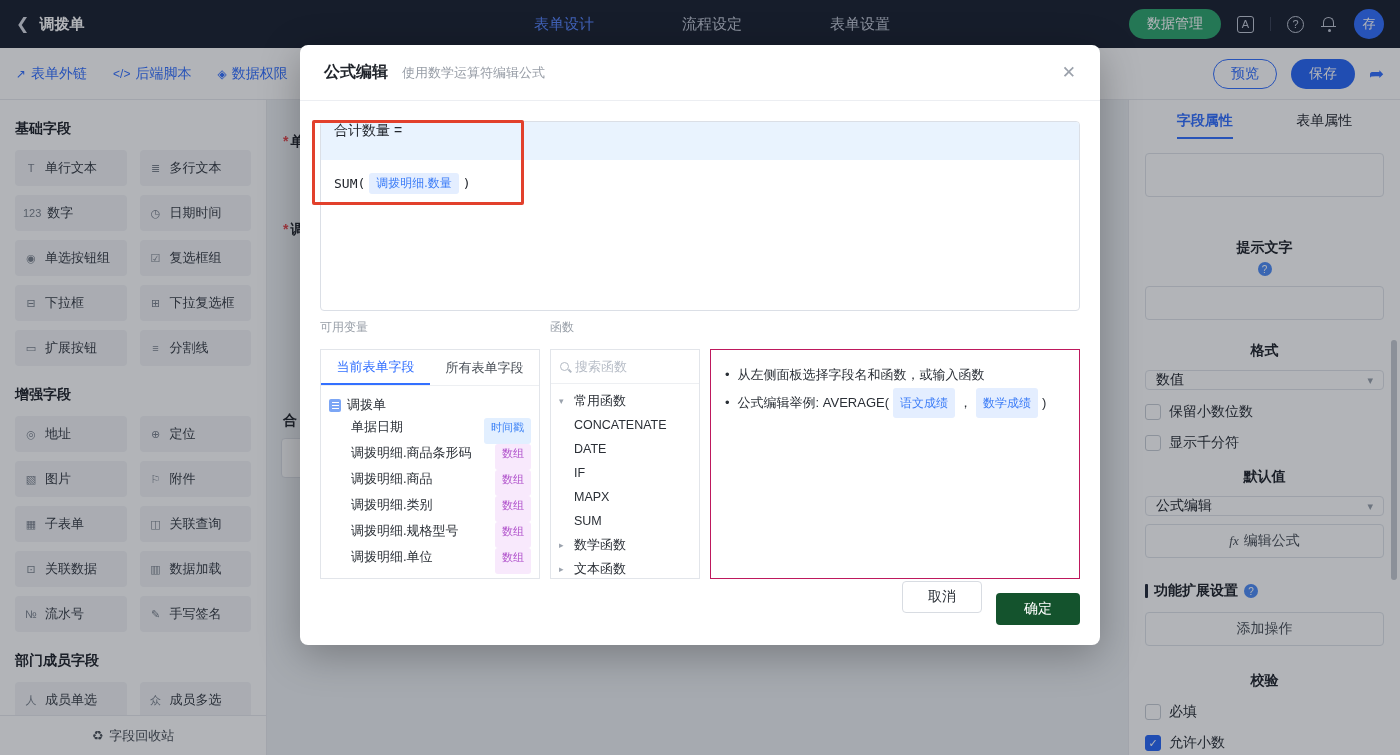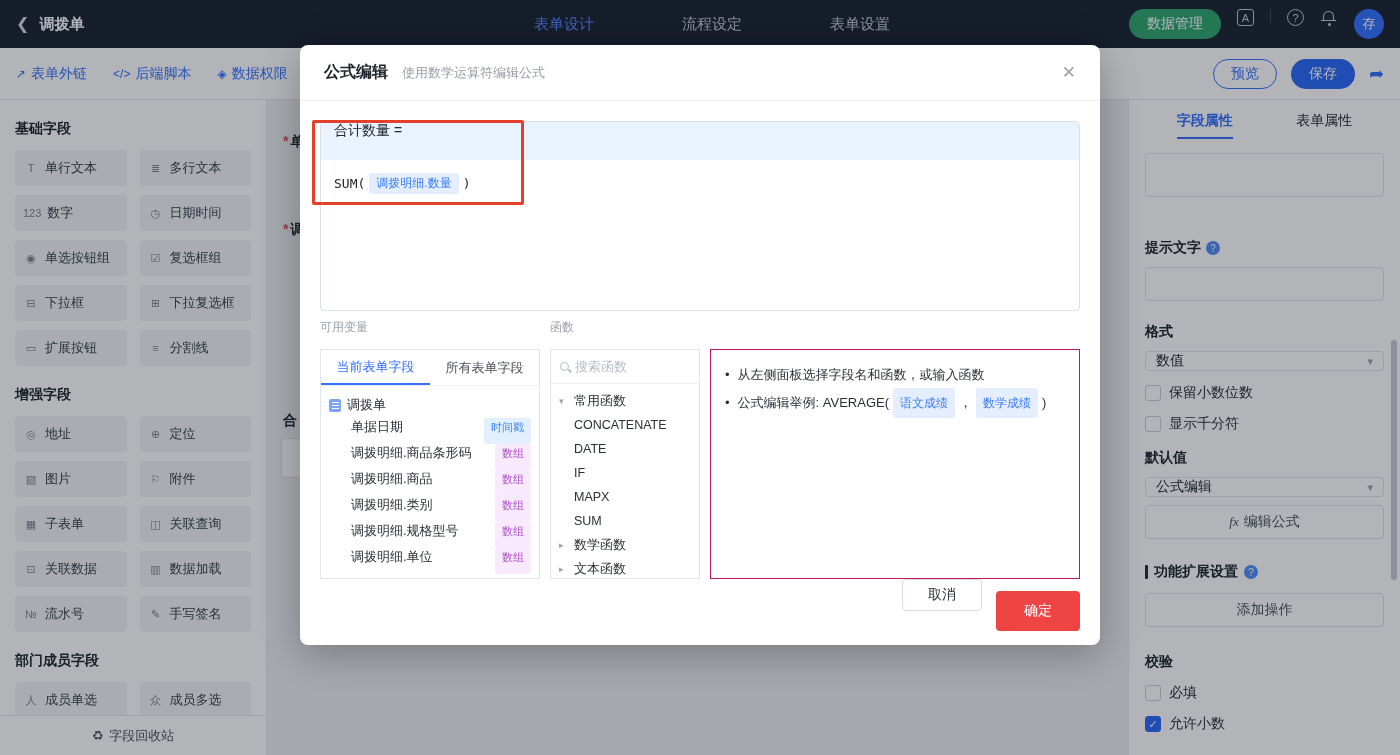--- a/index.html
+++ b/index.html
@@ -7,21 +7,21 @@
   body { font-family:"Liberation Sans","DejaVu Sans",sans-serif; background:#eef0f3; overflow:hidden; }
   .page { position:relative; width:1400px; height:755px; overflow:hidden; }
 
   
   .topbar { position:absolute; top:0; left:0; right:0; height:48px; background:#1a2130; display:flex; align-items:center; padding:0 16px; z-index:10; }
   .back { color:#d7dbe4; font-size:16px; cursor:pointer; margin-right:10px; line-height:1; }
   .tb-title { color:#fff; font-size:15px; font-weight:600; }
   .tb-tabs { position:absolute; left:50%; transform:translateX(-50%); display:flex; gap:64px; }
   .tb-tab { color:#c3c9d6; font-size:15px; cursor:pointer; white-space:nowrap;margin-left:24px; }
   .tb-tab.active { color:#5886ff; font-weight:500; }
-  .tb-right { margin-left:auto; display:flex; align-items:flex-start; gap:16px; }
+  .tb-right { margin-left:auto; display:flex; align-items:center; gap:16px; }
   .btn-green { background:#2ea56e; color:#fff; border:none; border-radius:16px; height:30px; padding:0 18px; font-size:14px; cursor:pointer; }
   .icon-lang { width:17px; height:17px; border:1.5px solid #c3c9d6; border-radius:3px; color:#c3c9d6; font-size:11px; display:flex; align-items:center; justify-content:center; cursor:pointer; }
   .tb-divider { width:1px; height:14px; background:#3a4254; }
   .icon-help { width:17px; height:17px; border:1.5px solid #c3c9d6; border-radius:50%; color:#c3c9d6; font-size:11px; display:flex; align-items:center; justify-content:center; cursor:pointer; }
   .icon-bell { position:relative; width:18px; height:18px; cursor:pointer; }
   .bell-body { position:absolute; left:3px; top:2px; width:11px; height:9px; border:1.5px solid #c3c9d6; border-bottom:none; border-radius:6px 6px 0 0; }
   .bell-body::after { content:''; position:absolute; left:-3px; right:-3px; bottom:-1px; height:1.5px; background:#c3c9d6; }
   .bell-dot { position:absolute; left:7.5px; bottom:1px; width:3px; height:3px; border-radius:50%; background:#c3c9d6; }
   .avatar { width:30px; height:30px; border-radius:50%; background:#3370ff; color:#fff; font-size:13px; display:flex; align-items:center; justify-content:center; cursor:pointer; }
 
@@ -53,21 +53,21 @@
   .frag3 { left:16px; top:312px; }
   .frag-box { position:absolute; left:14px; top:338px; width:160px; height:40px; background:#fff; border:1px solid #dfe2e8; border-radius:4px; }
 
   
   .props { position:absolute; top:100px; right:0; bottom:0; width:272px; background:#fff; border-left:1px solid #e7e9ee; padding:12px 16px; z-index:5; overflow:hidden; }
   .p-tabs { display:flex; margin-bottom:14px; }
   .p-tab { flex:1; text-align:center; font-size:14px; color:#23272e; padding-bottom:9px; cursor:pointer; position:relative; }
   .p-tab.active { color:#3370ff; font-weight:600; }
   .p-tab.active::after { content:''; position:absolute; left:50%; transform:translateX(-50%); bottom:0; width:56px; height:2px; background:#3370ff; }
   .p-input-lg { width:100%; height:44px; border:1px solid #e0e3e9; border-radius:4px; margin-bottom:26px; background:#fff; outline:none; font-size:14px; padding:0 10px; }
-  .p-label { font-size:14px; font-weight:700; color:#20242b; display:flex; align-items:center; gap:5px; margin:16px 0 10px; }
+  .p-label { font-size:14px; font-weight:700; color:#20242b; display:flex; align-items:center; gap:5px; margin:16px 0 10px;flex-direction:column; }
   .q-icon { width:14px; height:14px; border-radius:50%; background:#4e8df6; color:#fff; font-size:10px; display:inline-flex; align-items:center; justify-content:center; font-weight:400; cursor:pointer; }
   .p-input { width:100%; height:34px; border:1px solid #e0e3e9; border-radius:4px; margin-bottom:6px; outline:none; font-size:14px; padding:0 10px; }
   .p-select { height:20px; border:1px solid #e0e3e9; border-radius:4px; display:flex; align-items:center; justify-content:space-between; padding:0 10px; font-size:14px; color:#23272e; margin-bottom:6px; cursor:pointer; background:#fff; }
   .sel-chev { color:#9aa2ad; font-size:11px; }
   .p-check { display:flex; align-items:center; gap:8px; margin:13px 0; font-size:14px; color:#2a2f36; cursor:pointer; }
   .cb { width:16px; height:16px; border:1.5px solid #c8cdd5; border-radius:3px; background:#fff; flex:none; position:relative; }
   .cb.checked { background:#2968f7; border-color:#2968f7; }
   .cb.checked::after { content:'✓'; position:absolute; color:#fff; font-size:11px; left:2.5px; top:0.5px; }
   .p-btn { width:100%; height:34px; border:1px solid #dfe3e9; border-radius:4px; background:#fff; display:flex; align-items:center; justify-content:center; gap:5px; font-size:14px; color:#4a5058; margin:8px 0; cursor:pointer; }
   .fx { font-style:italic; font-family:"Liberation Serif","DejaVu Serif",serif; font-size:13px; }
@@ -113,21 +113,21 @@
   .fn-search-input::placeholder { color:#b6bcc6; }
   .fn-tree { padding:5px 8px; font-size:13px; color:#2a2f36; overflow:hidden; }
   .fn-group { height:24px; display:flex; align-items:center; gap:5px; cursor:pointer; white-space:nowrap; }
   .chev-icon { font-size:9px; color:#9aa2ad; width:10px; flex:none; }
   .fn-item { height:24px; line-height:24px; padding-left:15px; cursor:pointer; font-size:12.5px; white-space:nowrap; }
   .help-panel { flex:1; border:1px solid #be185d; padding:12px 14px; font-size:13px; color:#2a2f36; overflow:hidden; }
   .tip-line { display:flex; align-items:center; flex-wrap:wrap; line-height:26px; }
   .tip-line::before { content:'•'; margin-right:8px; color:#2a2f36; }
   .m-footer { margin-top:auto; display:flex; justify-content:flex-end; gap:14px; padding:0 0 20px; }
   .btn-cancel { width:80px; height:32px; border:1px solid #d8dce2; background:#fff; border-radius:4px; font-size:14px; color:#2a2f36; cursor:pointer; }
-  .btn-confirm { width:84px; height:40px; border:none; background:#ef4444; border-radius:4px; font-size:14px; color:#fff; cursor:pointer;margin-top:12px; }
+  .btn-confirm { width:84px; height:32px; border:none; background:#14532d; border-radius:4px; font-size:14px; color:#fff; cursor:pointer;margin-top:12px; }
 </style>
 </head>
 <body>
 
 <div class="page">
 
   <header class="topbar">
     <span class="back">❮</span>
     <span class="tb-title">调拨单</span>
     <nav class="tb-tabs">

